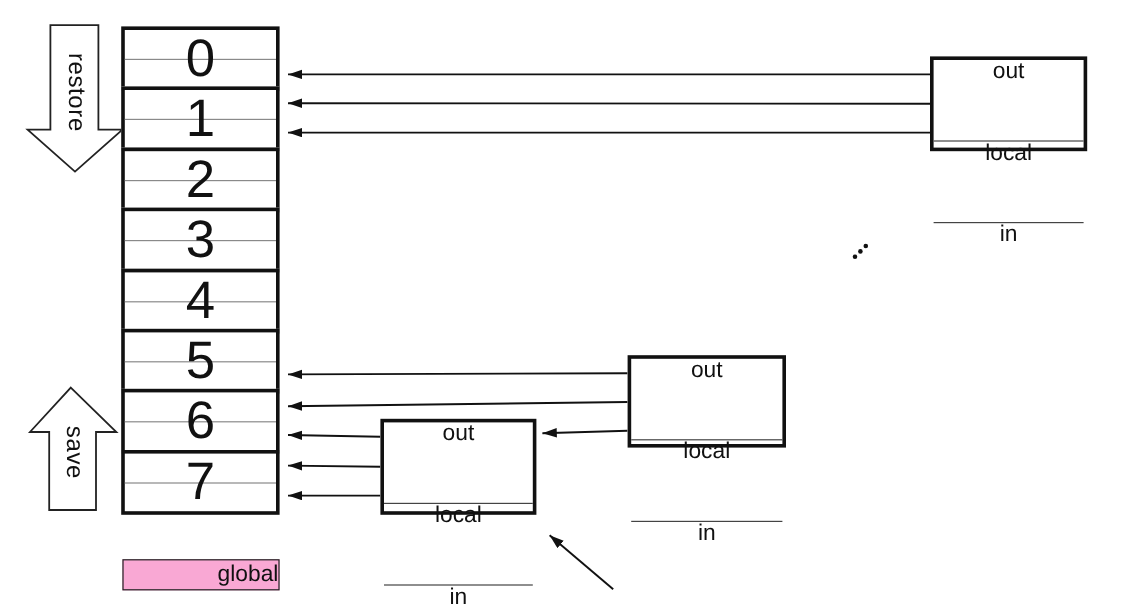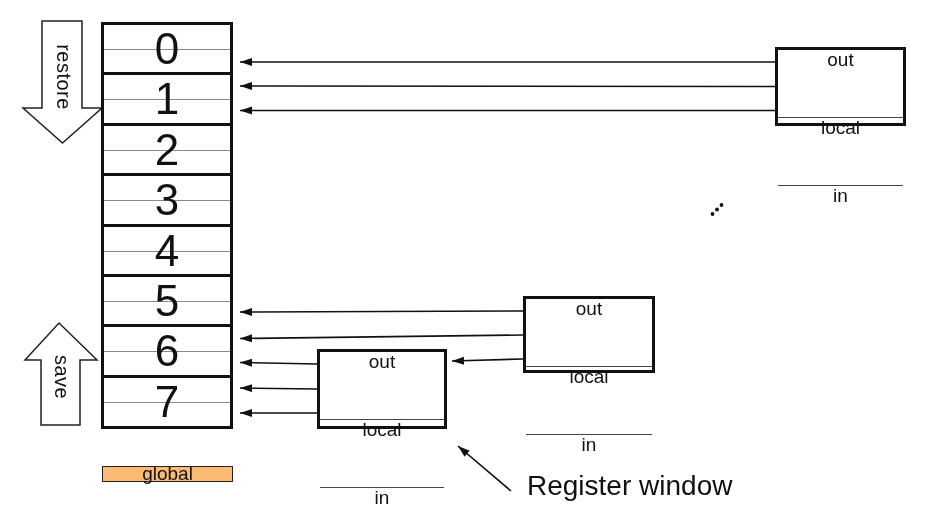--- a/index.html
+++ b/index.html
@@ -30,23 +30,23 @@
     flex:1 1 0; display:flex; align-items:center; justify-content:center;
     font-size:19px; line-height:1;
   }
   .window .wrow + .wrow { border-top:1.3px solid #444;margin-top:48px; }
   #window-top    { left:775px; top:47px;  width:131px; height:79px; }
   #window-middle { left:523px; top:296px; width:132px; height:77px; }
   #window-bottom { left:317px; top:349px; width:130px; height:80px; }
 
   
   .global-box {
-    position:absolute; left:102px; top:466px; width:131px; height:16px;
-    border:1.6px solid #222; box-sizing:border-box; background:#fdba74;
-    display:flex; align-items:center; justify-content:center;
+    position:absolute; left:102px; top:466px; width:131px; height:26px;
+    border:1.6px solid #222; box-sizing:border-box; background:#f9a8d4;
+    display:flex; align-items:center; justify-content:flex-end;
     font-size:19px; z-index:2;
   }
 
   
   .vlabel {
     position:absolute; transform:translate(-50%,-50%) rotate(90deg);
     transform-origin:center; font-size:20px; letter-spacing:0.5px;
     white-space:nowrap; z-index:2;
   }
   #restore-label { left:63px; top:77px; }
@@ -148,15 +148,14 @@
     <div class="wrow">in</div>
   </div>
 
   <div class="global-box">
     <span>global</span>
   </div>
 
   <div class="vlabel" id="restore-label">restore</div>
   <div class="vlabel" id="save-label">save</div>
 
-  <div class="annotation">Register window</div>
 
 </div>
 
 </body></html>

